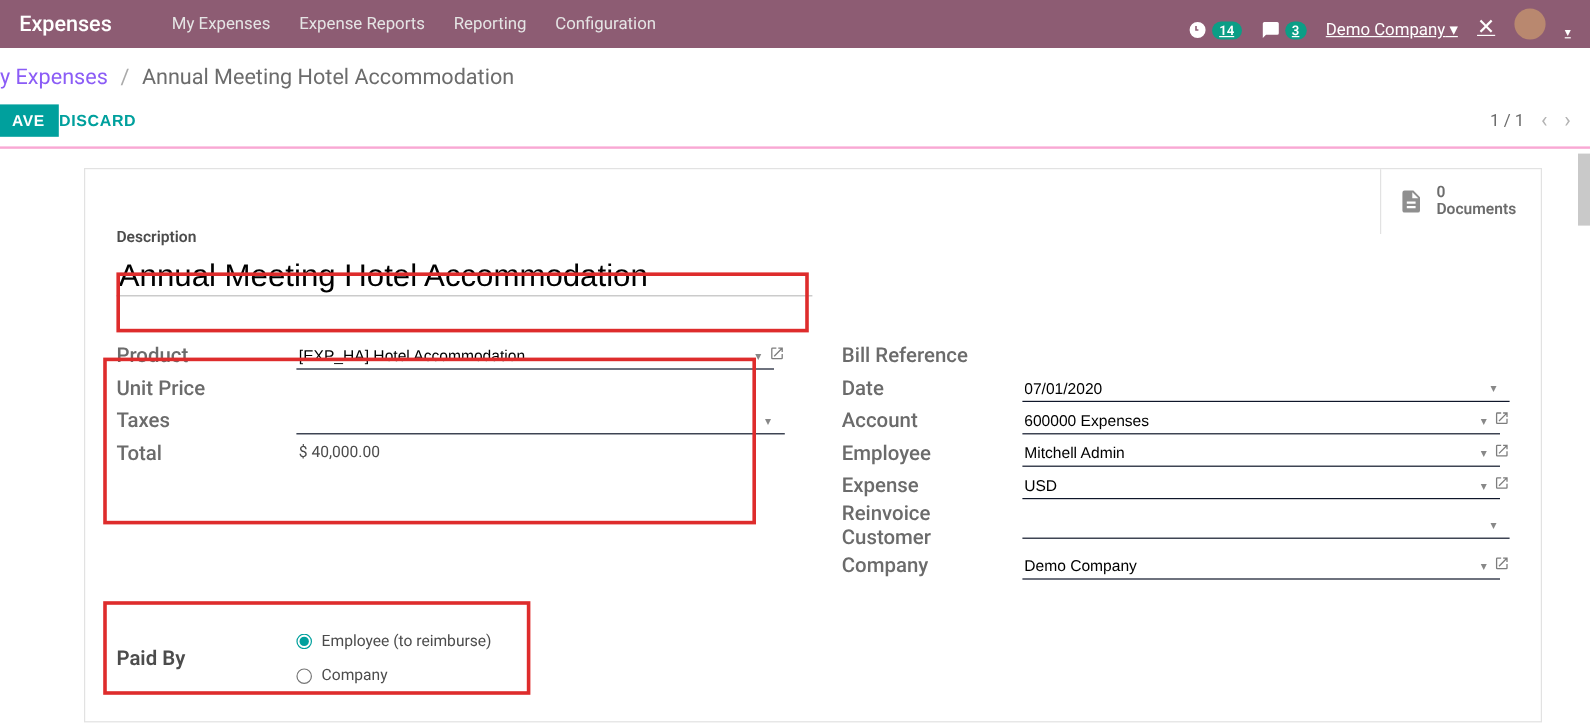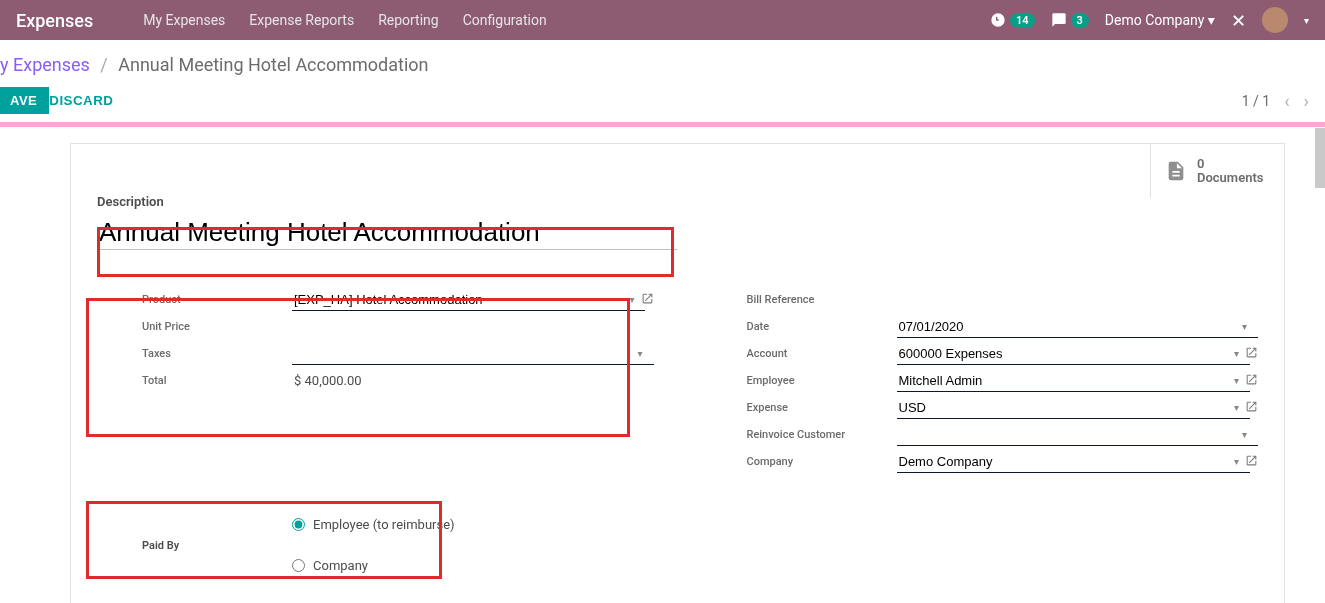--- a/index.html
+++ b/index.html
@@ -3,62 +3,62 @@
 <meta charset="utf-8">
 <style>
   * { box-sizing: border-box; margin: 0; padding: 0; }
   body { font-family: -apple-system, BlinkMacSystemFont, "Segoe UI", Roboto, Arial, sans-serif; font-size: 13px; color: #4c4c4c; background: #fff; width: 1325px; height: 603px; overflow: hidden; position: relative; }
 
   
   .topbar { background:#8d5c73; height:40px; display:flex; align-items:center; padding:0 16px; color:#fff; }
   .topbar .app { font-size:18px; font-weight:500; margin-right:50px; }
   .topbar .nav { display:flex; gap:24px; flex:1; }
   .topbar .nav a { color:#e5e5e5; text-decoration:none; font-size:14px; }
-  .topbar .right { display:flex; align-items:center; gap:16px; }
+  .topbar .right { display:flex; align-items:flex-end; gap:16px;text-decoration:underline; }
   .topbar .badge { display:inline-flex; align-items:center; gap:4px; }
   .topbar .badge .circ { background:#0b9e86; border-radius:10px; padding:1px 6px; font-size:11px; font-weight:600; }
   .topbar svg { fill:#fff; }
   .topbar .company { font-size:14px; }
   .topbar .avatar { width:26px; height:26px; border-radius:50%; background:#b9886f; display:inline-block; }
 
   
   .crumbs { padding:14px 0 4px 0; font-size:18px; color:#6c6c6c; }
   .crumbs a { color:#8b5cf6; text-decoration:none; }
   .crumbs .sep { color:#aaa; margin:0 6px; }
 
   
-  .actions { display:flex; align-items:center; margin-top:8px; border-bottom:5px solid #f9a8d4; padding-bottom:8px; }
+  .actions { display:flex; align-items:center; margin-top:8px; border-bottom:2px solid #f9a8d4; padding-bottom:8px; }
   .btn-save { background:#00a09d; color:#fff; padding:6px 12px; font-size:13px; font-weight:600; border:none; letter-spacing:.5px; margin-left:-2px; cursor:pointer; }
   .btn-discard { background:none; border:none; color:#00a09d; font-weight:700; letter-spacing:.5px; cursor:pointer; }
   .pager { margin-left:auto; display:flex; align-items:center; gap:14px; color:#6c6c6c; font-size:14px; margin-right:16px; }
   .pager .chev { font-size:18px; color:#b3b3b3; cursor:pointer; }
 
   
   .sheetwrap { position:relative; padding:0 0 0 0; }
   .sheet { margin:16px 40px 0 70px; border:1px solid #e2e2e2; background:#fff; min-height:440px; padding:20px 26px 30px 26px; position:relative; }
   .docbox { position:absolute; right:0; top:0; width:134px; height:54px; border-left:1px solid #e2e2e2; display:flex; align-items:center; gap:10px; padding-left:14px; color:#6c6c6c; }
   .docbox svg { fill:#8f8f8f; }
   .docbox .txt { font-size:13px; line-height:1.1; font-weight:600; color:#6c6c6c; }
 
   .desc-label { font-weight:600; font-size:13px; color:#4c4c4c; margin-top:30px; }
   .desc-input-wrap { margin-top:6px; }
   .desc-input { font-size:26px; border:none; border-bottom:1px solid #bfbfbf; outline:none; width:580px; background:transparent; padding:2px 0 1px 2px; }
 
   .form-grid { display:flex; gap:48px; margin-top:36px; }
   .col { flex:1; }
   .row { display:flex; align-items:center; min-height:27px; padding:0; }
-  .row .lbl { width:150px; color:#6b6b6b; font-size:11px; flex-shrink:0; font-weight:500;margin-left:45px; }
+  .row .lbl { width:150px; color:#6b6b6b; font-size:17px; flex-shrink:0; font-weight:500; }
   .row .fld { flex:1; display:flex; align-items:center; }
   .row .fld input, .row .fld .underinput { border:none; border-bottom:1px solid #0f172a; outline:none; width:100%; font-size:13px; padding:3px 2px; background:transparent; }
   .dd-caret { margin-left:-16px; color:#888; pointer-events:none; font-size:10px; }
   .ext-icon { margin-left:6px; color:#7d7d7d; cursor:pointer; }
   .static-val { font-size:13px; padding:3px 2px; }
 
   .paidby { margin-top:42px; }
-  .paidby .opts { display:flex; flex-direction:column; gap:26px; margin-top:0;justify-content:flex-end; }
+  .paidby .opts { display:flex; flex-direction:column; gap:14px; margin-top:0;justify-content:flex-end; }
   .radiolbl { display:flex; align-items:center; gap:8px; color:#4c4c4c; }
   input[type=radio] { accent-color:#00a09d; width:13px; height:13px; }
 
   
   .hl { position:absolute; border:3px solid #de2c2c; pointer-events:none; }
   .hl1 { left:97px; top:227px; width:577px; height:50px; }
   .hl2 { left:86px; top:298px; width:544px; height:139px; }
   .hl3 { left:86px; top:501px; width:356px; height:78px; }
 
   

